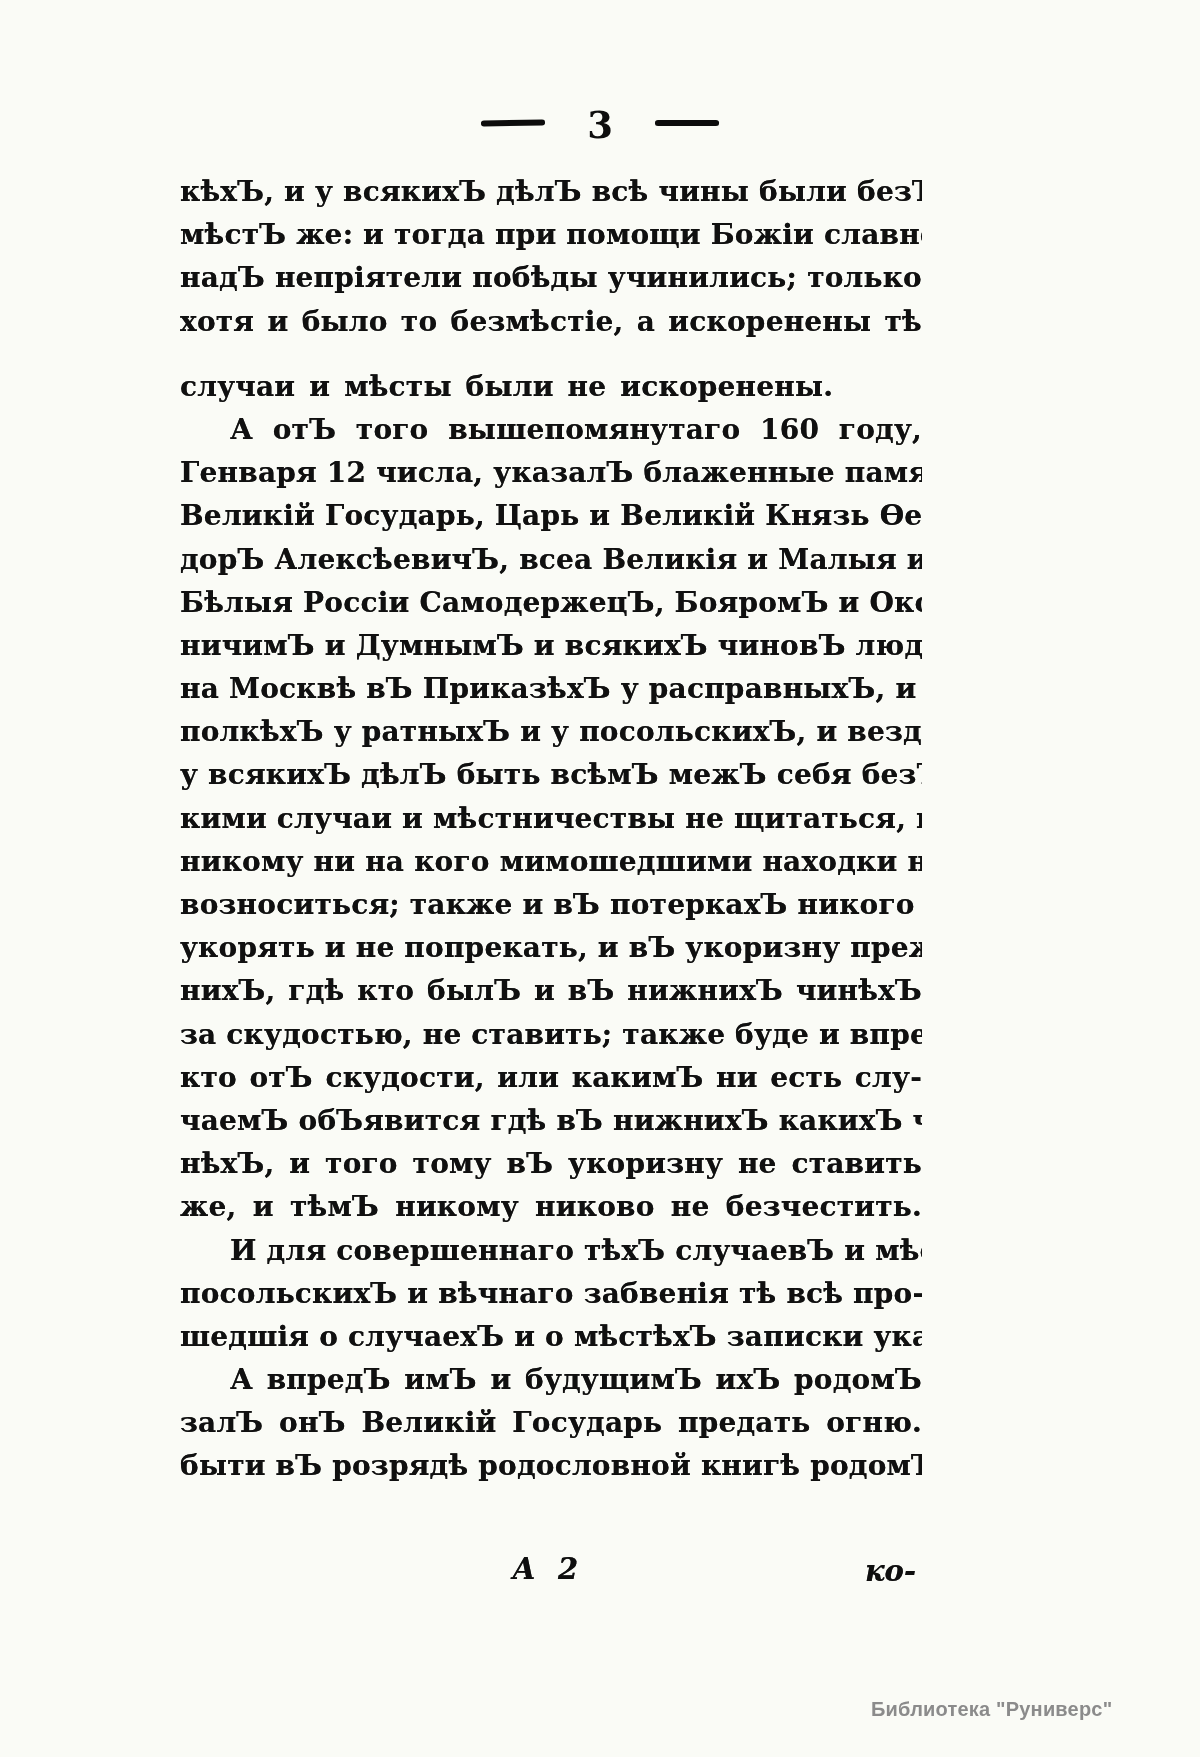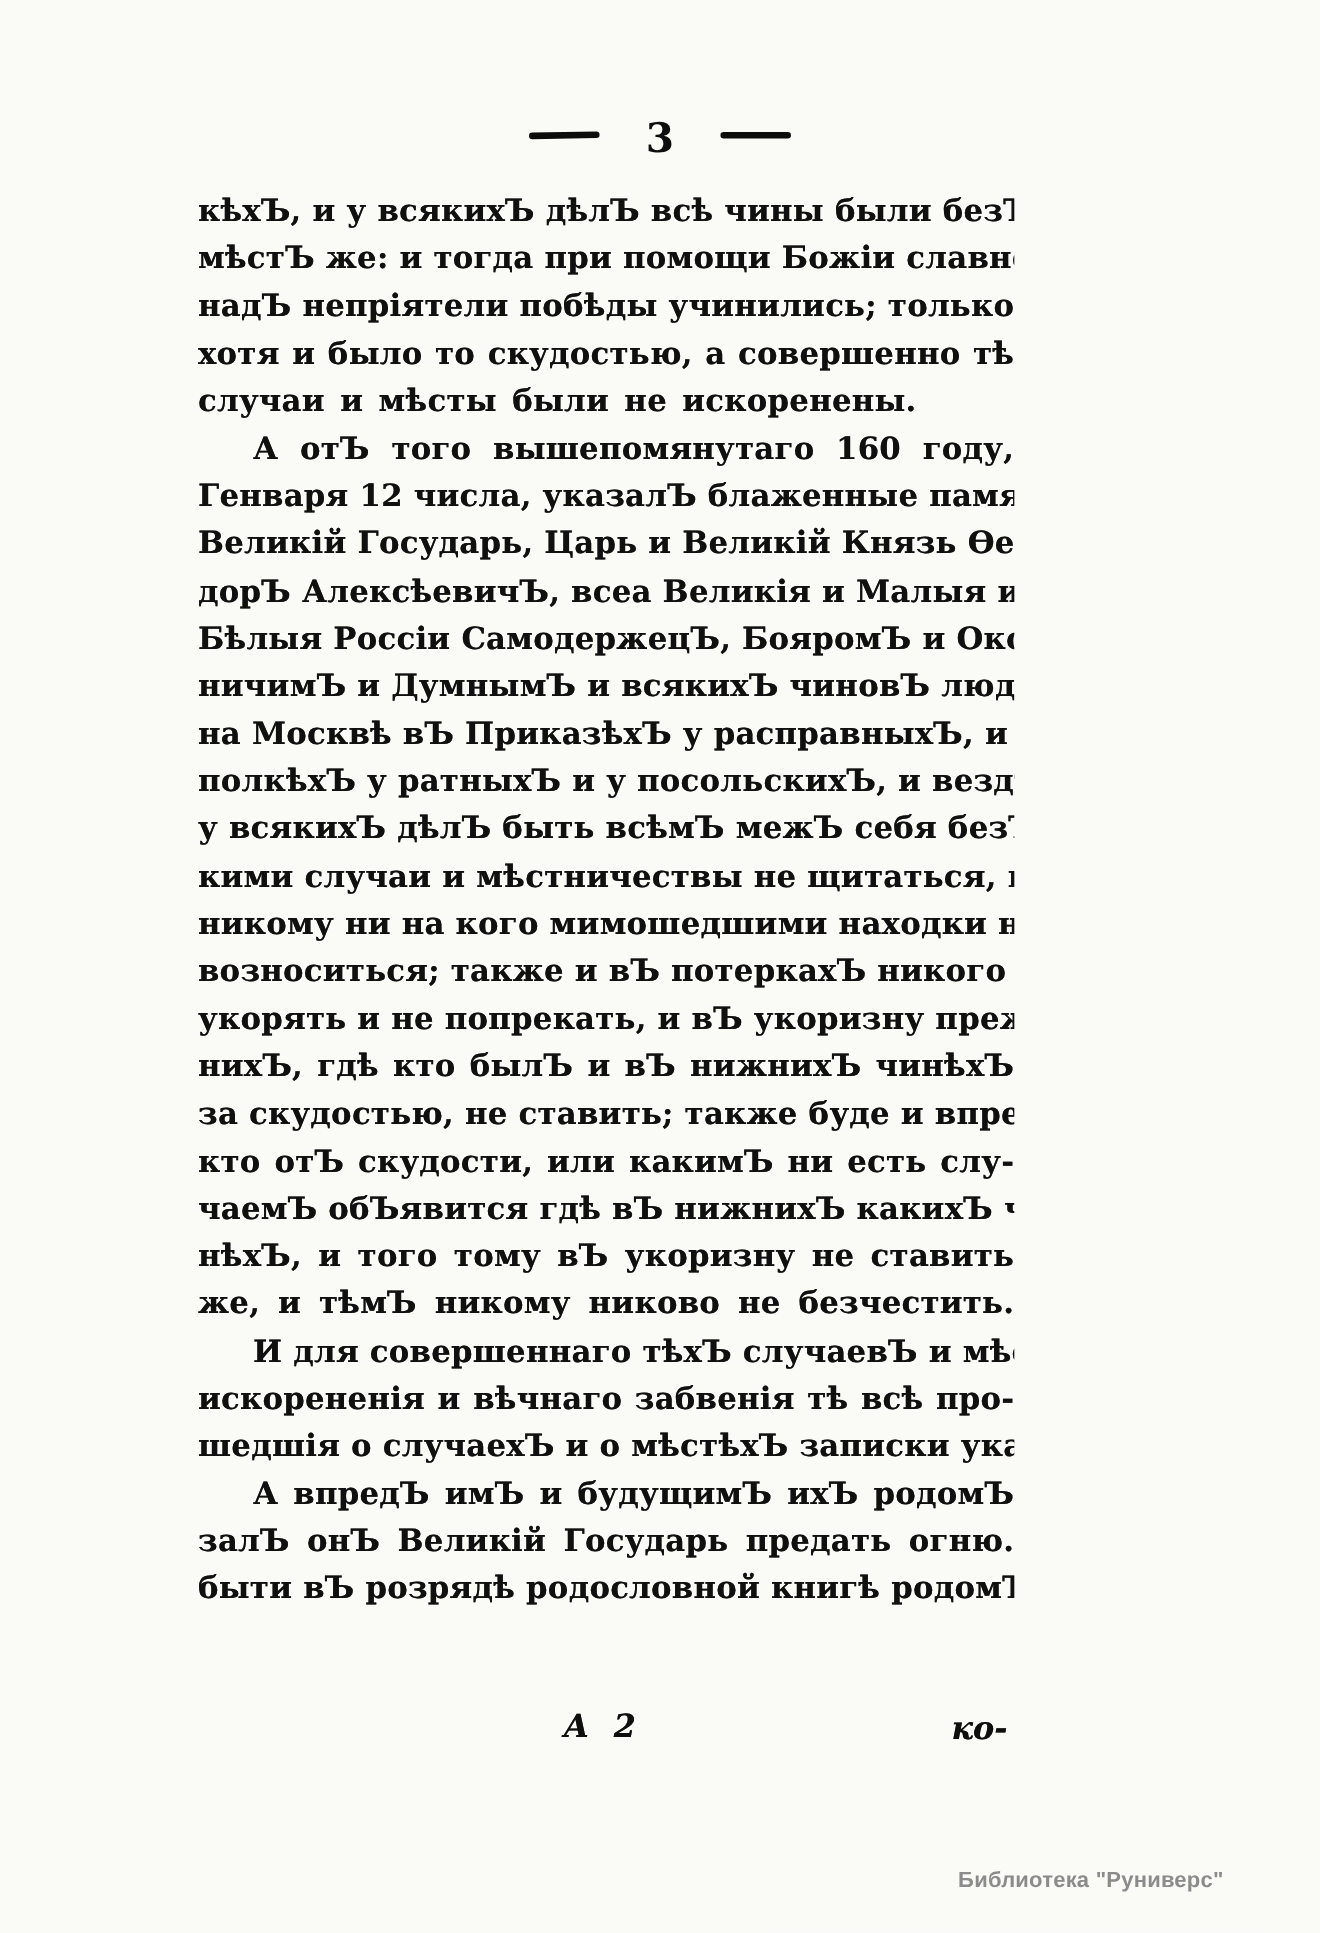--- a/index.html
+++ b/index.html
@@ -57,20 +57,21 @@
     line-height: 43.2px;
     text-align: justify;
     text-align-last: justify;
     overflow: hidden;
     white-space: nowrap;
   }
   .line.nojust {
     text-align: left;
     text-align-last: left;
     word-spacing: 4px;
+    margin-top: 22px;
   }
   .line.indent { padding-left: 50px; }
   
   .footerline {
     position: absolute;
     left: 180px;
     top: 1552px;
     width: 742px;
     height: 42px;
     font-size: 29px;
@@ -112,21 +113,21 @@
   <div class="pagehead">
     <span class="head-rule left-rule"></span>
     <span class="pagenum">3</span>
     <span class="head-rule"></span>
   </div>
 
   <div class="textblock" id="textblock">
       <div class="line">кѣхЪ, и у всякихЪ дѣлЪ всѣ чины были безЪ</div>
       <div class="line">мѣстЪ же: и тогда при помощи Божіи славно</div>
       <div class="line">надЪ непріятели побѣды учинились; только</div>
-      <div class="line">хотя и было то скудостью, а совершенно тѣ</div>
+      <div class="line">хотя и было то безмѣстіе, а искоренены тѣ</div>
       <div class="line nojust">случаи и мѣсты были не искоренены.</div>
       <div class="line indent">А отЪ того вышепомянутаго 160 году,</div>
       <div class="line">Генваря 12 числа, указалЪ блаженные памяти</div>
       <div class="line">Великій Государь, Царь и Великій Князь Ѳео-</div>
       <div class="line">дорЪ АлексѣевичЪ, всеа Великія и Малыя и</div>
       <div class="line">Бѣлыя Россіи СамодержецЪ, БояромЪ и Околь-</div>
       <div class="line">ничимЪ и ДумнымЪ и всякихЪ чиновЪ людемЪ,</div>
       <div class="line">на Москвѣ вЪ ПриказѣхЪ у расправныхЪ, и вЪ</div>
       <div class="line">полкѣхЪ у ратныхЪ и у посольскихЪ, и вездѣ</div>
       <div class="line">у всякихЪ дѣлЪ быть всѣмЪ межЪ себя безЪ</div>
@@ -134,21 +135,21 @@
       <div class="line">никому ни на кого мимошедшими находки не</div>
       <div class="line">возноситься; также и вЪ потеркахЪ никого не</div>
       <div class="line">укорять и не попрекать, и вЪ укоризну преж-</div>
       <div class="line">нихЪ, гдѣ кто былЪ и вЪ нижнихЪ чинѣхЪ</div>
       <div class="line">за скудостью, не ставить; также буде и впредь</div>
       <div class="line">кто отЪ скудости, или какимЪ ни есть слу-</div>
       <div class="line">чаемЪ обЪявится гдѣ вЪ нижнихЪ какихЪ чи-</div>
       <div class="line">нѣхЪ, и того тому вЪ укоризну не ставить</div>
       <div class="line">же, и тѣмЪ никому никово не безчестить.</div>
       <div class="line indent">И для совершеннаго тѣхЪ случаевЪ и мѣстЪ</div>
-      <div class="line">искорененія и вѣчнаго забвенія тѣ всѣ про-</div>
+      <div class="line">посольскихЪ и вѣчнаго забвенія тѣ всѣ про-</div>
       <div class="line">шедшія о случаехЪ и о мѣстѣхЪ записки ука-</div>
       <div class="line indent">А впредЪ имЪ и будущимЪ ихЪ родомЪ</div>
       <div class="line">залЪ онЪ Великій Государь предать огню.</div>
       <div class="line">быти вЪ розрядѣ родословной книгѣ родомЪ</div>
     </div>
 
   <div class="footerline">
     <span class="signature">А 2</span>
     <span class="catchword">ко-</span>
   </div>

